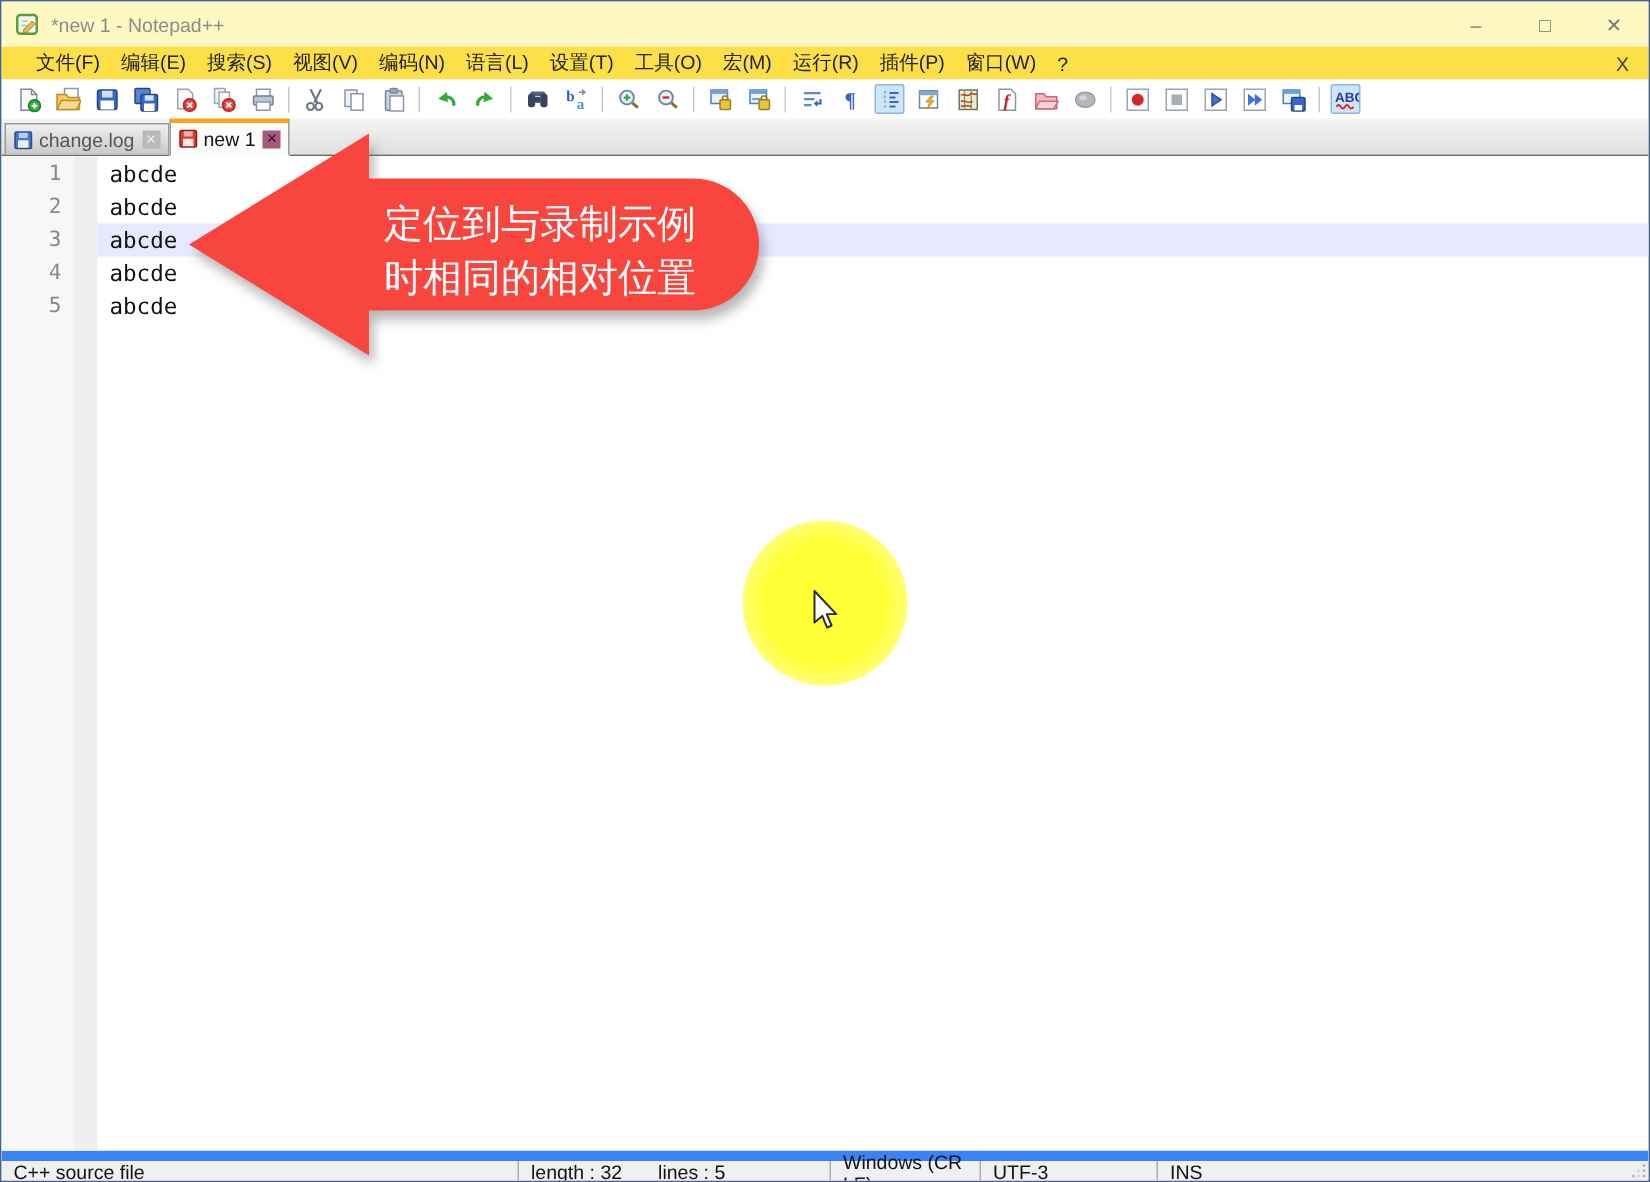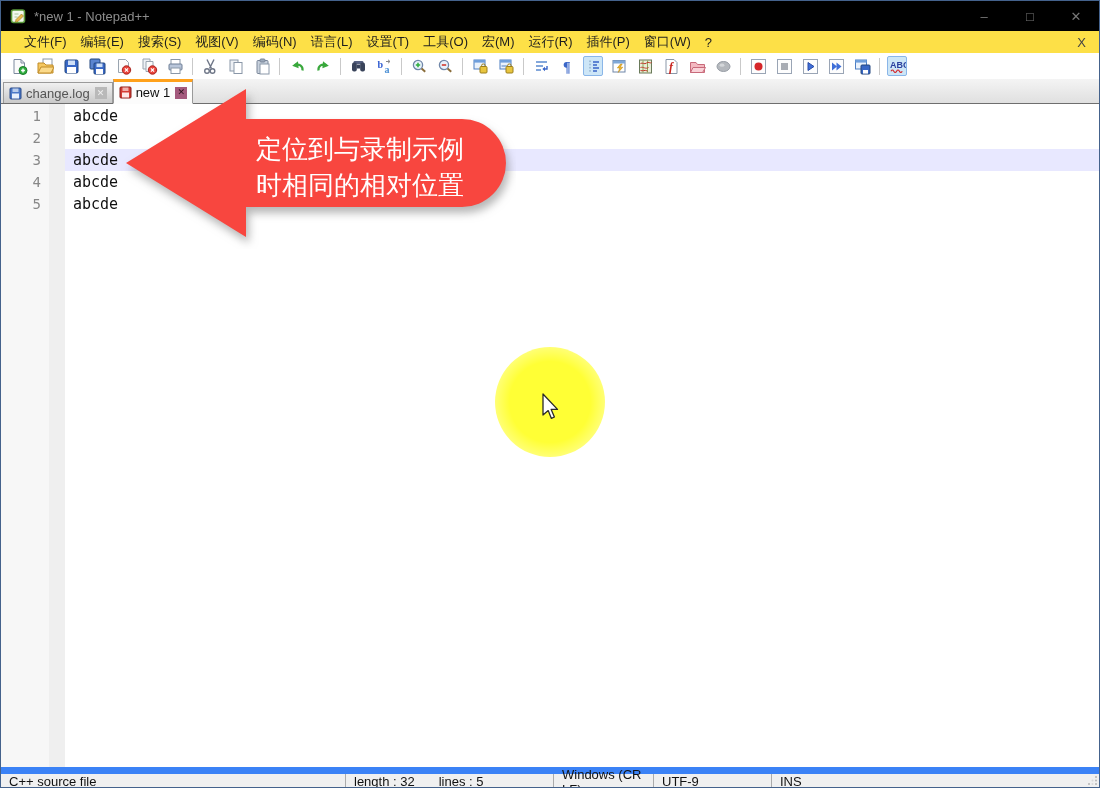--- a/index.html
+++ b/index.html
@@ -1,21 +1,21 @@
 <!DOCTYPE html>
 <html><head>
 <meta charset="utf-8">
 <style>
   * { box-sizing: border-box; margin: 0; padding: 0; }
   body { background:#888; font-family:"Liberation Sans", sans-serif; }
   .window{ width:1100px; height:788px; position:relative; background:#fff;
     border:1px solid #44628c; overflow:hidden; }
 
   
-  .titlebar{ height:30px; display:flex; align-items:center; padding-left:9px; background:#000000;text-decoration:underline; }
+  .titlebar{ height:30px; display:flex; align-items:center; padding-left:9px; background:#fef9c3; }
   .titlebar .app-icon{ width:17px; height:17px; }
   .title-text{ color:#8c8c8c; font-size:13px; margin-left:7px; }
   .win-controls{ margin-left:auto; display:flex; height:100%; }
   .win-btn{ width:46px; height:100%; display:flex; align-items:center; justify-content:center;
     color:#777; font-size:13px; }
 
   
   .menubar{ height:22px; display:flex; align-items:center; font-size:13px; color:#1e1e1e;
     padding-left:16px; background:#fde047; }
   .menu-item{ padding:2px 7px; }
@@ -384,21 +384,21 @@
         <span>C++ source file</span>
       </div>
     <div class="sb-seg sb-len">
       <span>length : 32</span>
       <span>lines : 5</span>
     </div>
     <div class="sb-seg sb-eol">
         <span>Windows (CR LF)</span>
       </div>
     <div class="sb-seg sb-enc">
-        <span>UTF-9</span>
+        <span>UTF-3</span>
       </div>
     <div class="sb-seg sb-ins">
         <span>INS</span>
       </div>
   </div>
   <svg class="grip" width="11" height="11" viewBox="0 0 11 11">
       <circle cx="9" cy="2" r="1" fill="#b5b5b5"></circle>
       <circle cx="9" cy="5.5" r="1" fill="#b5b5b5"></circle>
       <circle cx="5.5" cy="5.5" r="1" fill="#d8d8d8"></circle>
       <circle cx="9" cy="9" r="1" fill="#b5b5b5"></circle>

